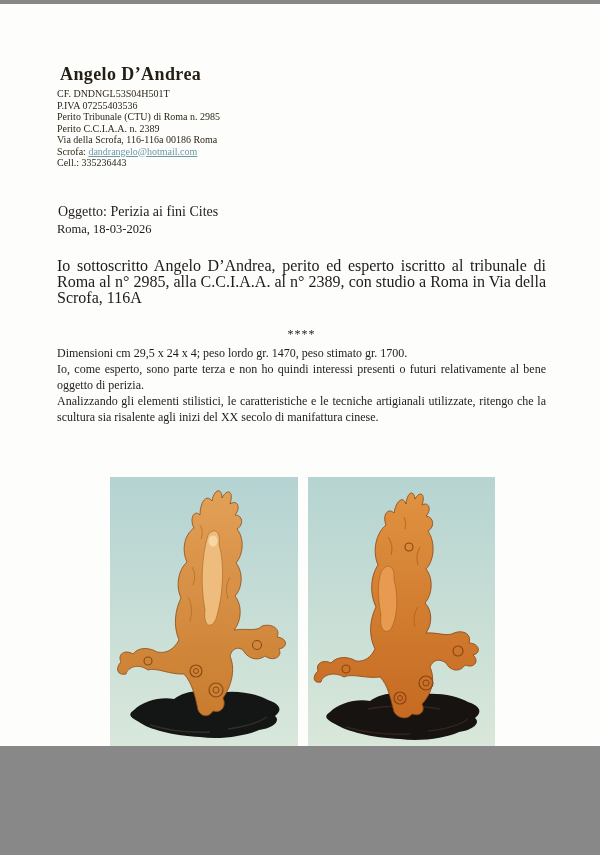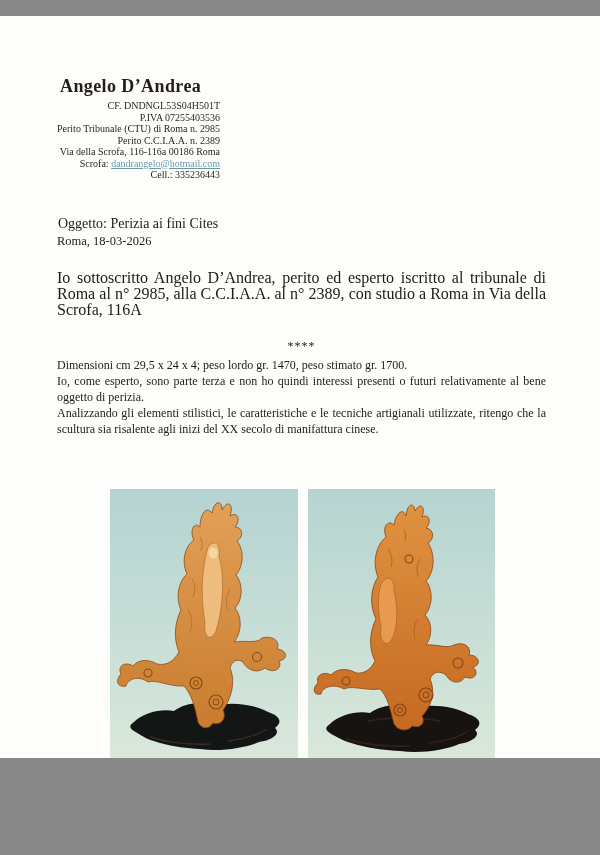--- a/index.html
+++ b/index.html
@@ -1,24 +1,24 @@
 <!DOCTYPE html>
 <html><head>
 <meta charset="utf-8">
 <style>
   html,body { margin:0; padding:0; background:#888; }
   .page {
-    position:relative; width:600px; height:742px; margin:16px auto;
+    position:relative; width:600px; height:742px; margin:4px auto;
     background:#fdfdfb; overflow:hidden;
     font-family:"Liberation Serif", serif; color:#1f1b17;
   }
   
   .letterhead { position:absolute; left:57px; top:60px; }
   .lh-name { font-size:18px; font-weight:bold; letter-spacing:.4px; color:#241e14; margin:0 0 3px 3px; }
-  .lh-line { font-size:10px; line-height:11.5px; color:#2d2719; white-space:nowrap;text-align:right; }
+  .lh-line { font-size:10px; line-height:11.5px; color:#2d2719; white-space:nowrap; }
   .lh-email-link { color:#6a9aa8; text-decoration:underline; }
   
   .subject  { position:absolute; left:58px; top:200px; font-size:14px; }
   .dateline { position:absolute; left:57px; top:218px; width:498px; text-align:left; font-size:12.5px; }
   .intro    { position:absolute; left:57px; top:254px; width:489px; font-size:16px; line-height:16px; text-align:justify; }
   .separator{ position:absolute; left:57px; top:323px; width:489px; text-align:center; font-size:12px; letter-spacing:1px; }
   .main-body{ position:absolute; left:57px; top:341px; width:489px; font-size:12px; line-height:16px; text-align:justify; }
   .main-body p { margin:0; }
   
   .photos { position:absolute; left:110px; top:473px; width:385px; height:280px; display:flex; gap:10px; }

